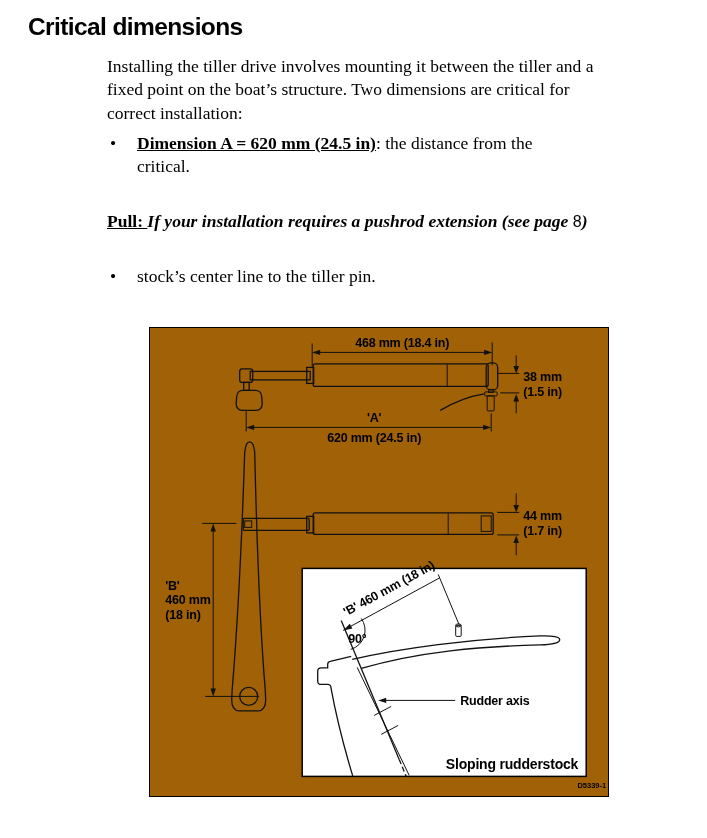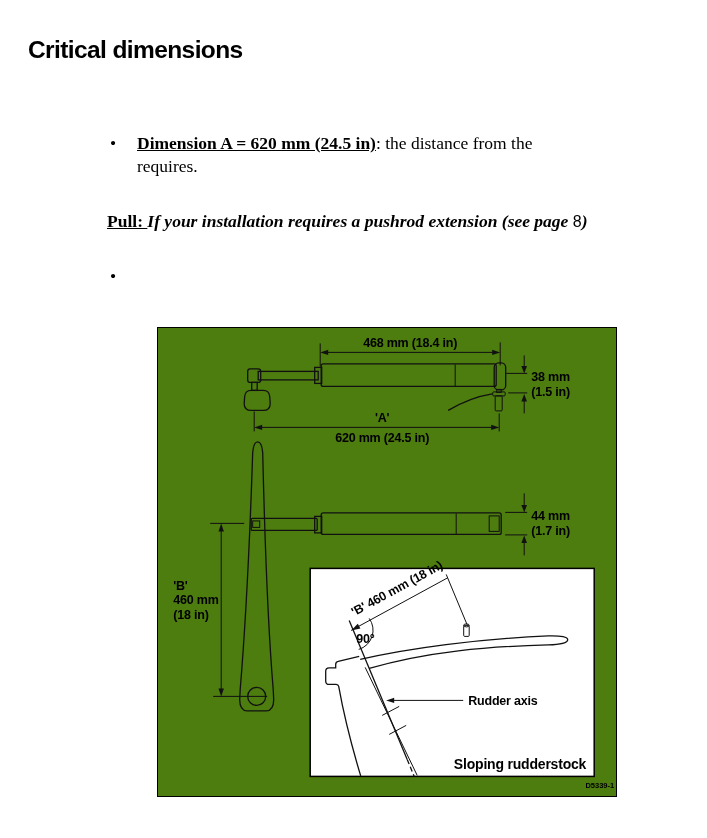--- a/index.html
+++ b/index.html
@@ -1,51 +1,57 @@
 <!DOCTYPE html>
 <html><head>
 <meta charset="utf-8">
 <style>
   html,body{margin:0;padding:0;background:#fff;}
   .page{position:relative;width:707px;height:838px;background:#ffffff;color:#000;overflow:hidden;}
   .abs{position:absolute;white-space:nowrap;}
-  .h1{font-family:"Liberation Sans",sans-serif;font-weight:700;font-size:24.5px;letter-spacing:-0.6px;margin-top:23px;}
+  .h1{font-family:"Liberation Sans",sans-serif;font-weight:700;font-size:24.5px;letter-spacing:-0.6px;}
   .serif{font-family:"Liberation Serif",serif;font-size:17.5px;line-height:23.4px;}
   .b{font-weight:700;text-decoration:underline;}
   .i{font-style:italic;font-weight:bold;}
   .num{font-family:"Liberation Sans",sans-serif;font-style:normal;font-size:16px;}
-  .figure{position:absolute;left:157px;top:327px;width:460px;height:470px;border:1.6px solid #000;box-sizing:border-box;background:#4d7c0f;}
+  .figure{position:absolute;left:149px;top:327px;width:460px;height:470px;border:1.6px solid #000;box-sizing:border-box;background:#a16207;}
   svg{display:block;}
   .ln{stroke:#111;stroke-width:1.3;fill:none;}
   .ln-thin{stroke:#111;stroke-width:1;fill:none;}
   .ar{fill:#111;stroke:none;}
   .dtxt{font-family:"Liberation Sans",sans-serif;font-weight:700;font-size:12.5px;letter-spacing:-0.2px;fill:#000;stroke:none;}
   .dtxt-big{font-family:"Liberation Sans",sans-serif;font-weight:700;font-size:14px;letter-spacing:-0.2px;fill:#000;stroke:none;}
   .dtxt-code{font-family:"Liberation Sans",sans-serif;font-weight:700;font-size:7.5px;fill:#000;stroke:none;}
 </style>
 </head>
 <body>
 
 <div class="page">
 
   <div class="abs h1" style="left:28px;top:13px">Critical dimensions</div>
 
+  <div class="abs serif" style="left:107px;top:55px">
+    <div>Installing the tiller drive involves mounting it between the tiller and a</div>
+    <div>fixed point on the boat’s structure. Two dimensions are critical for</div>
+    <div>correct installation:</div>
+  </div>
 
   <div class="abs serif" style="left:110px;top:132px">•</div>
   <div class="abs serif" style="left:137px;top:132px">
     <div><span class="b">Dimension A = 620 mm (24.5 in)</span><span>: the distance from the</span></div>
-    <div>requires.</div>
+    <div>critical.</div>
   </div>
 
   <div class="abs serif" style="left:107px;top:210px">
     <div><span class="b">Pull: </span><span class="i">If your installation requires a pushrod extension (see page </span><span class="num">8</span><span class="i">)</span></div>
   </div>
 
   <div class="abs serif" style="left:110px;top:265px">•</div>
   <div class="abs serif" style="left:137px;top:265px">
+    <div>stock’s center line to the tiller pin.</div>
   </div>
 
   <div class="figure">
     <svg width="456" height="466" viewBox="149.8 328.6 456 466">
 
       <g>
 
         <line class="ln-thin" x1="312" y1="344" x2="312" y2="367"></line>
         <line class="ln-thin" x1="492" y1="343" x2="492" y2="366"></line>
         <line class="ln-thin" x1="316" y1="353" x2="488" y2="353"></line>

